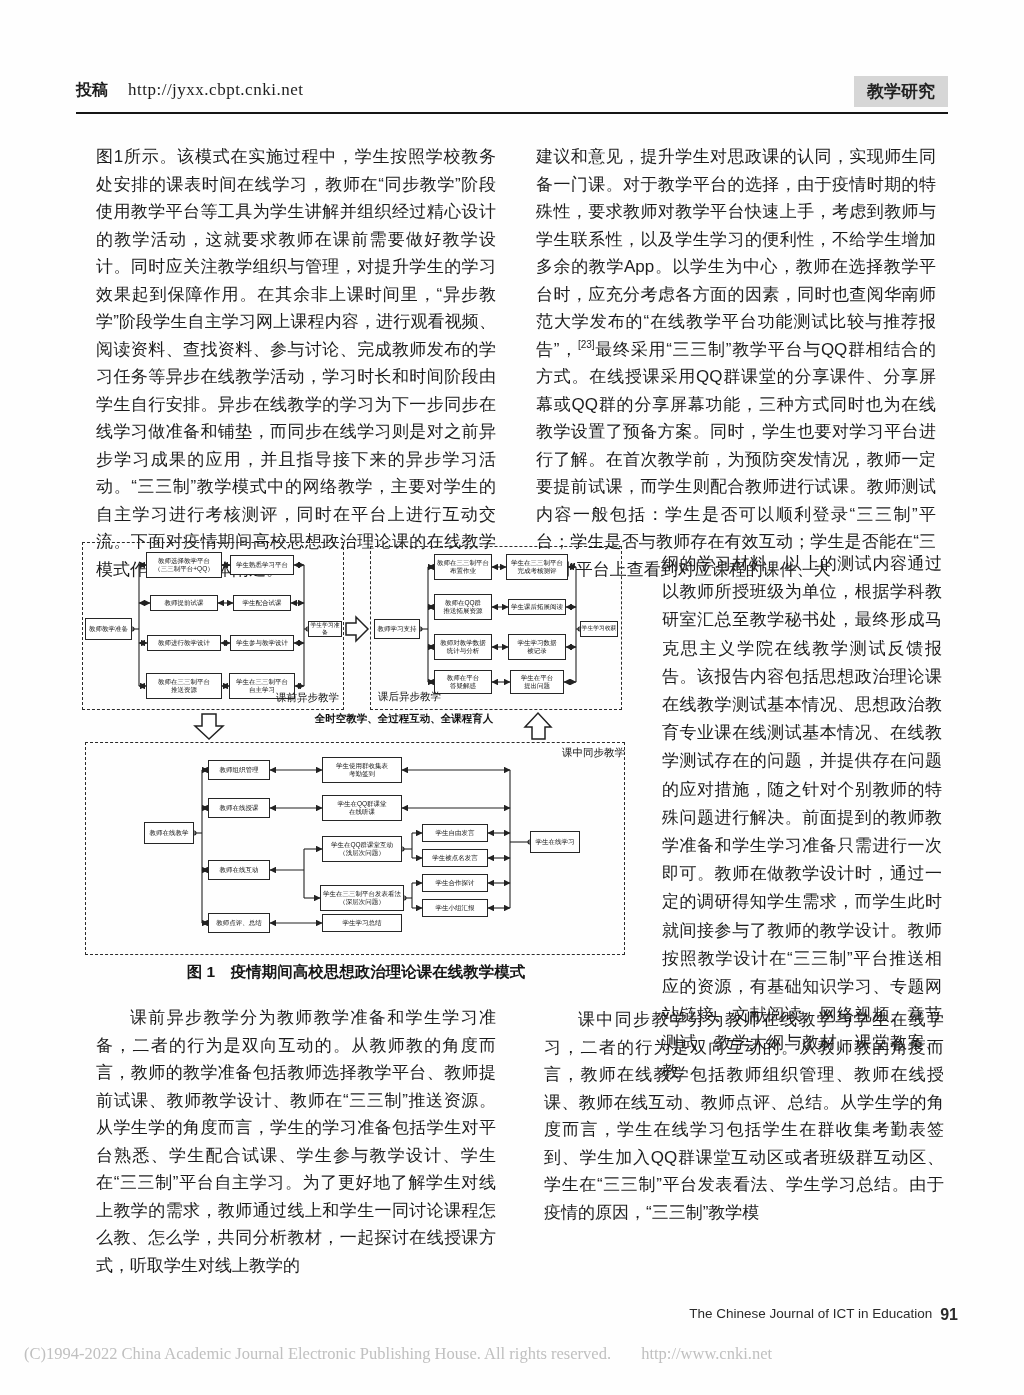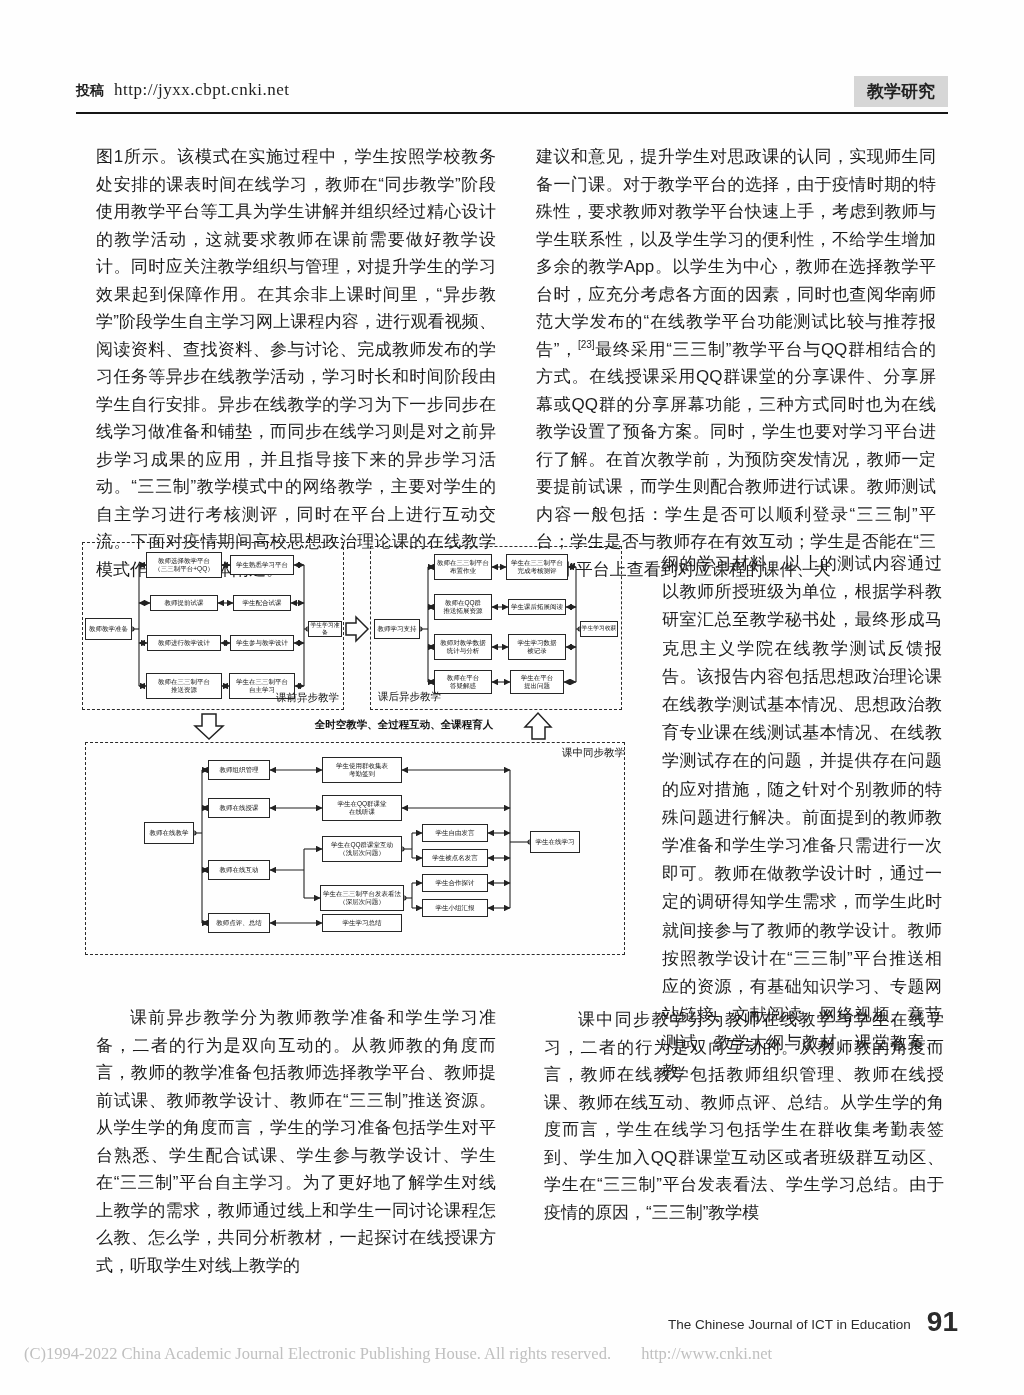--- a/index.html
+++ b/index.html
@@ -4,21 +4,21 @@
 <style>
   html,body{margin:0;padding:0}
   body{
     width:1024px;height:1395px;position:relative;overflow:hidden;
     background:#fefefe;color:#1d1d1d;
     font-family:"Liberation Sans",sans-serif;
   }
   .abs{position:absolute}
   
   .hdr-left{left:76px;top:80px;font-size:17px}
-  .hdr-left b{font-size:14px;margin-right:10px}
+  .hdr-left b{font-size:16px;margin-right:20px}
   .hdr-url{font-family:"Liberation Serif",serif;letter-spacing:.5px}
   .badge{left:854px;top:76px;background:#d6d6d6;color:#222;font-weight:bold;font-size:17px;padding:4px 13px}
   .rule{left:76px;top:112px;width:872px;height:2px;background:#151515}
   
   .col{position:absolute}
   .para{font-size:17px;line-height:27.5px;text-align:justify;margin:16px;color:#1c1c1c}
   .indent{text-indent:34px}
   .narrow .para{line-height:28.2px}
   sup.ref{font-size:10px;vertical-align:super;line-height:0}
   
@@ -28,21 +28,21 @@
   .fb{position:absolute;border:1.2px solid #262626;background:#fff;box-sizing:border-box;
       display:flex;align-items:center;justify-content:center;text-align:center;
       font-size:6.5px;line-height:1.25;white-space:pre-line;color:#111;z-index:2}
   .flabel{position:absolute;font-weight:normal;font-size:10.5px;color:#111;z-index:2}
   .banner{position:absolute;font-weight:bold;font-size:10.5px;color:#111;text-align:center;z-index:2}
   .caption{position:absolute;left:0;top:422px;width:548px;text-align:center;font-weight:bold;font-size:15.5px;color:#161616}
   .ln{stroke:#222;stroke-width:1.1;fill:none}
   .harrow{fill:#fff;stroke:#222;stroke-width:1.5}
   
   .foot-journal{right:66px;top:1306px;font-size:13.5px;color:#2b2b2b;white-space:nowrap}
-  .foot-journal b{font-size:28px;margin-left:16px;vertical-align:-2px}
+  .foot-journal b{font-size:16px;margin-left:8px;vertical-align:-2px}
   .copyright{left:24px;top:1344px;width:976px;font-family:"Liberation Serif",serif;
              font-size:16.5px;color:#c0c0c0;white-space:nowrap}
 </style>
 </head>
 <body>
 
 <div class="abs hdr-left">
   <b>投稿</b><span class="hdr-url">http://jyxx.cbpt.cnki.net</span>
 </div>
 <div class="abs badge">教学研究</div>
@@ -176,21 +176,21 @@
   <div class="fb" style="left:424px;top:14px;width:62px;height:26px">学生在三三制平台
 完成考核测评</div>
   <div class="fb" style="left:426px;top:59px;width:58px;height:16px">学生课后拓展阅读</div>
   <div class="fb" style="left:426px;top:94px;width:58px;height:26px">学生学习数据
 被记录</div>
   <div class="fb" style="left:428px;top:130px;width:54px;height:24px">学生在平台
 提出问题</div>
   <div class="fb" style="left:498px;top:81px;width:38px;height:16px;font-size:5.8px">学生学习收获</div>
   <div class="flabel" style="left:296px;top:150px">课后异步教学</div>
 
-  <div class="banner" style="left:182px;top:178px;width:280px">全时空教学、全过程互动、全课程育人</div>
+  <div class="banner" style="left:182px;top:172px;width:280px">全时空教学、全过程互动、全课程育人</div>
 
   <div class="dash" style="left:3px;top:202px;width:540px;height:213px"></div>
   <div class="flabel" style="left:3px;top:206px;width:540px;text-align:right">课中同步教学</div>
   <div class="fb" style="left:62px;top:282px;width:50px;height:22px">教师在线教学</div>
   <div class="fb" style="left:126px;top:220px;width:62px;height:20px">教师组织管理</div>
   <div class="fb" style="left:126px;top:258px;width:62px;height:20px">教师在线授课</div>
   <div class="fb" style="left:126px;top:320px;width:62px;height:20px">教师在线互动</div>
   <div class="fb" style="left:126px;top:373px;width:62px;height:20px">教师点评、总结</div>
   <div class="fb" style="left:240px;top:217px;width:80px;height:26px">学生使用群收集表
 考勤签到</div>
@@ -200,20 +200,21 @@
 （浅层次问题）</div>
   <div class="fb" style="left:238px;top:345px;width:84px;height:26px">学生在三三制平台发表看法
 （深层次问题）</div>
   <div class="fb" style="left:240px;top:374px;width:80px;height:18px">学生学习总结</div>
   <div class="fb" style="left:340px;top:284px;width:66px;height:18px">学生自由发言</div>
   <div class="fb" style="left:340px;top:309px;width:66px;height:18px">学生被点名发言</div>
   <div class="fb" style="left:340px;top:334px;width:66px;height:18px">学生合作探讨</div>
   <div class="fb" style="left:340px;top:359px;width:66px;height:18px">学生小组汇报</div>
   <div class="fb" style="left:448px;top:291px;width:50px;height:22px">学生在线学习</div>
 
+  <div class="caption">图 1　疫情期间高校思想政治理论课在线教学模式</div>
 </div>
 
 <div class="abs foot-journal">
   <span>The Chinese Journal of ICT in Education</span><b>91</b>
 </div>
 <div class="abs copyright">
   <span>(C)1994-2022 China Academic Journal Electronic Publishing House. All rights reserved.</span>
   <span style="margin-left:26px">http://www.cnki.net</span>
 </div>
 

